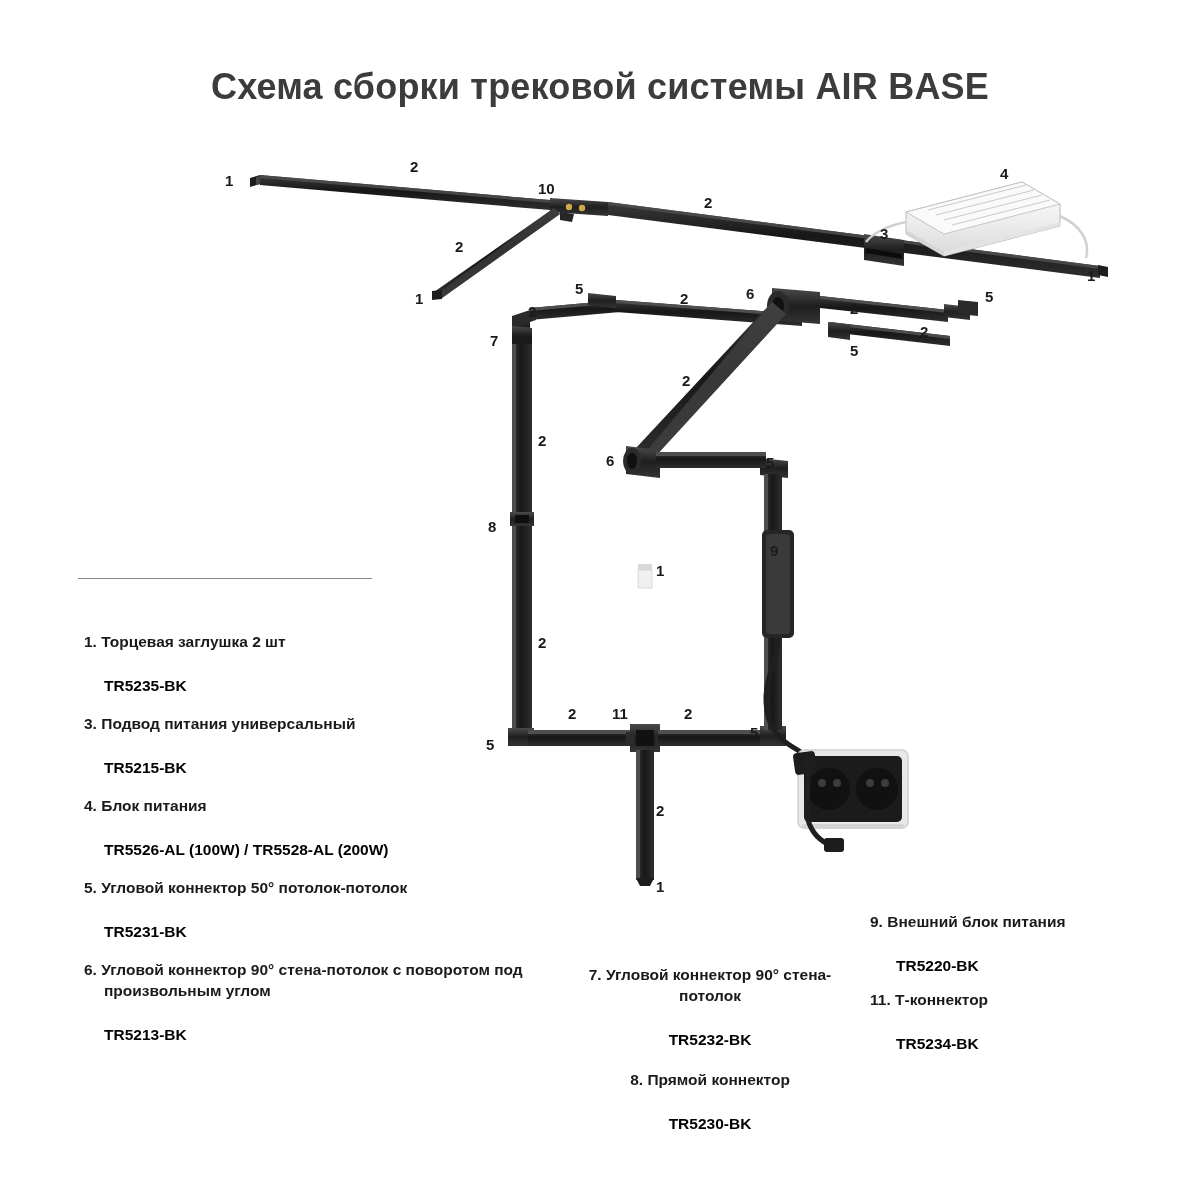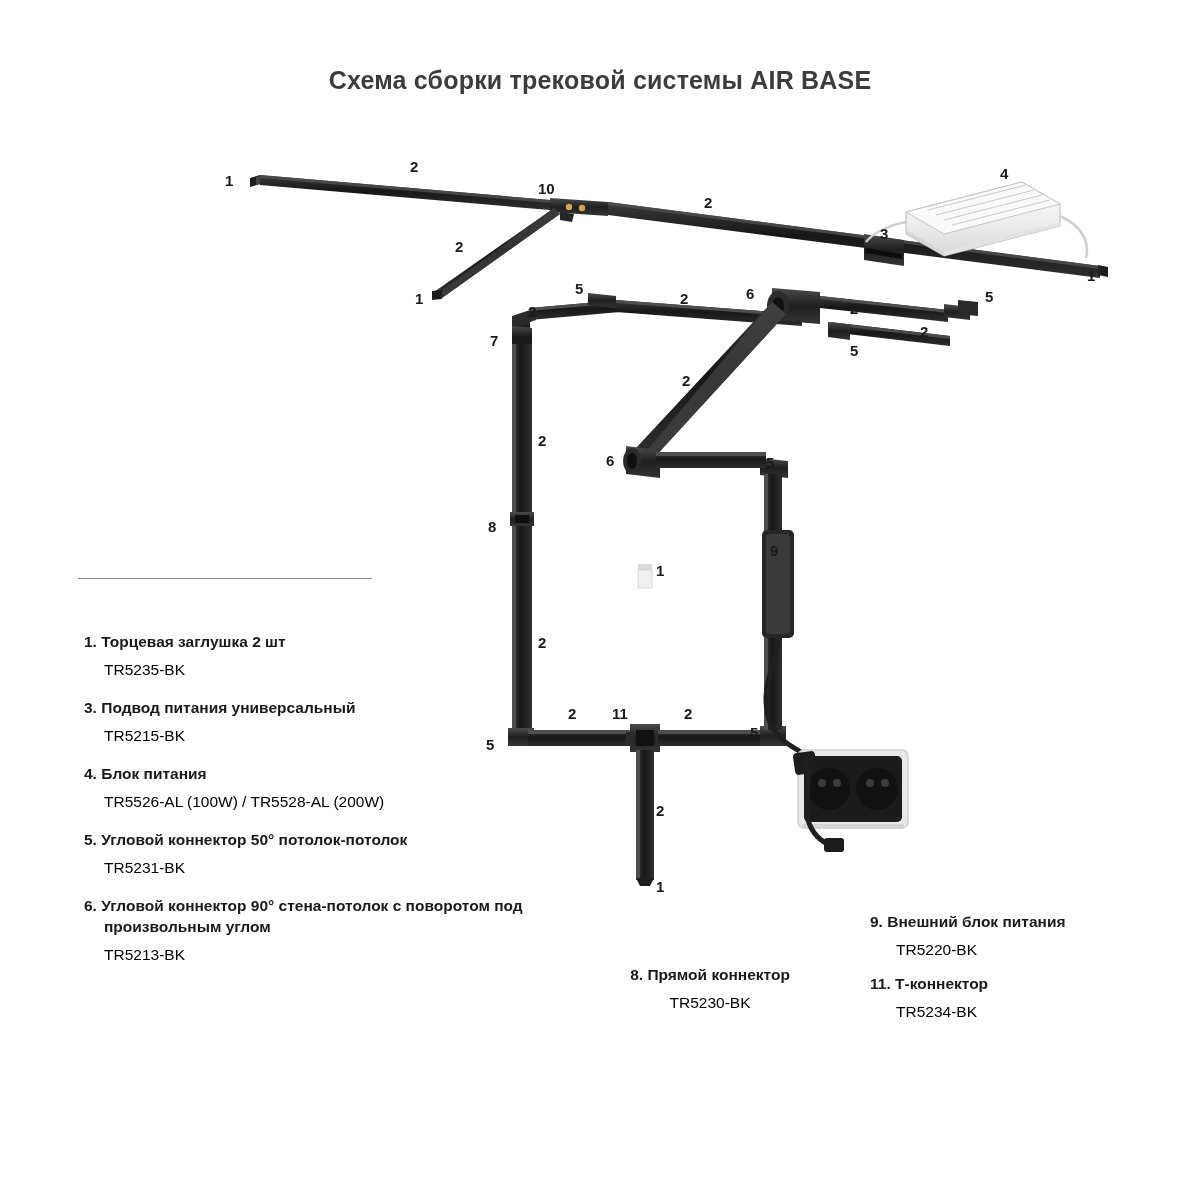--- a/index.html
+++ b/index.html
@@ -9,21 +9,21 @@
     background: #ffffff;
     font-family: "Liberation Sans", sans-serif;
     color: #231f20;
     position: relative;
     overflow: hidden;
   }
   .page-title {
     position: absolute;
     top: 66px; left: 0; width: 1200px;
     text-align: center;
-    font-size: 25px;
+    font-size: 36px;
     font-weight: 700;
     color: #3c3c3c;
     letter-spacing: 0.2px;
   }
   #diagram {
     position: absolute;
     top: 130px; left: 60px;
     width: 1100px; height: 790px;
   }
   .callout {
@@ -45,23 +45,23 @@
   }
   .legend-item { margin-bottom: 18px; }
   .legend-item .li-title {
     font-size: 15.5px;
     font-weight: 700;
     color: #1a1a1a;
     line-height: 1.35;
   }
   .legend-item .li-code {
     font-size: 15.5px;
-    font-weight: 400;
+    font-weight: 700;
     color: #000;
-    margin-top: 7px;
+    margin-top: 23px;
     line-height: 1.3;
   }
   .col-a { left: 84px; top: 632px; width: 440px; }
   .col-b { left: 560px; top: 965px; width: 300px; text-align: center; }
   .col-c { left: 870px; top: 912px; width: 300px; }
   .col-b .legend-item { margin-bottom: 20px; }
   .col-c .legend-item { margin-bottom: 14px; }
   .hang { padding-left: 20px; text-indent: -20px; }
   svg { display: block; overflow: visible; }
 </style>
@@ -363,20 +363,27 @@
       <span>6.</span>
       <span>Угловой коннектор 90° стена-потолок с поворотом под произвольным углом</span>
     </div>
     <div class="li-code" style="padding-left:20px">TR5213-BK</div>
   </div>
 </div>
 
 <div class="legend-col col-b">
   <div class="legend-item">
     <div class="li-title">
+      <span>7.</span>
+      <span>Угловой коннектор 90° стена-потолок</span>
+    </div>
+    <div class="li-code">TR5232-BK</div>
+  </div>
+  <div class="legend-item">
+    <div class="li-title">
       <span>8.</span>
       <span>Прямой коннектор</span>
     </div>
     <div class="li-code">TR5230-BK</div>
   </div>
 </div>
 
 <div class="legend-col col-c">
   <div class="legend-item">
     <div class="li-title">

